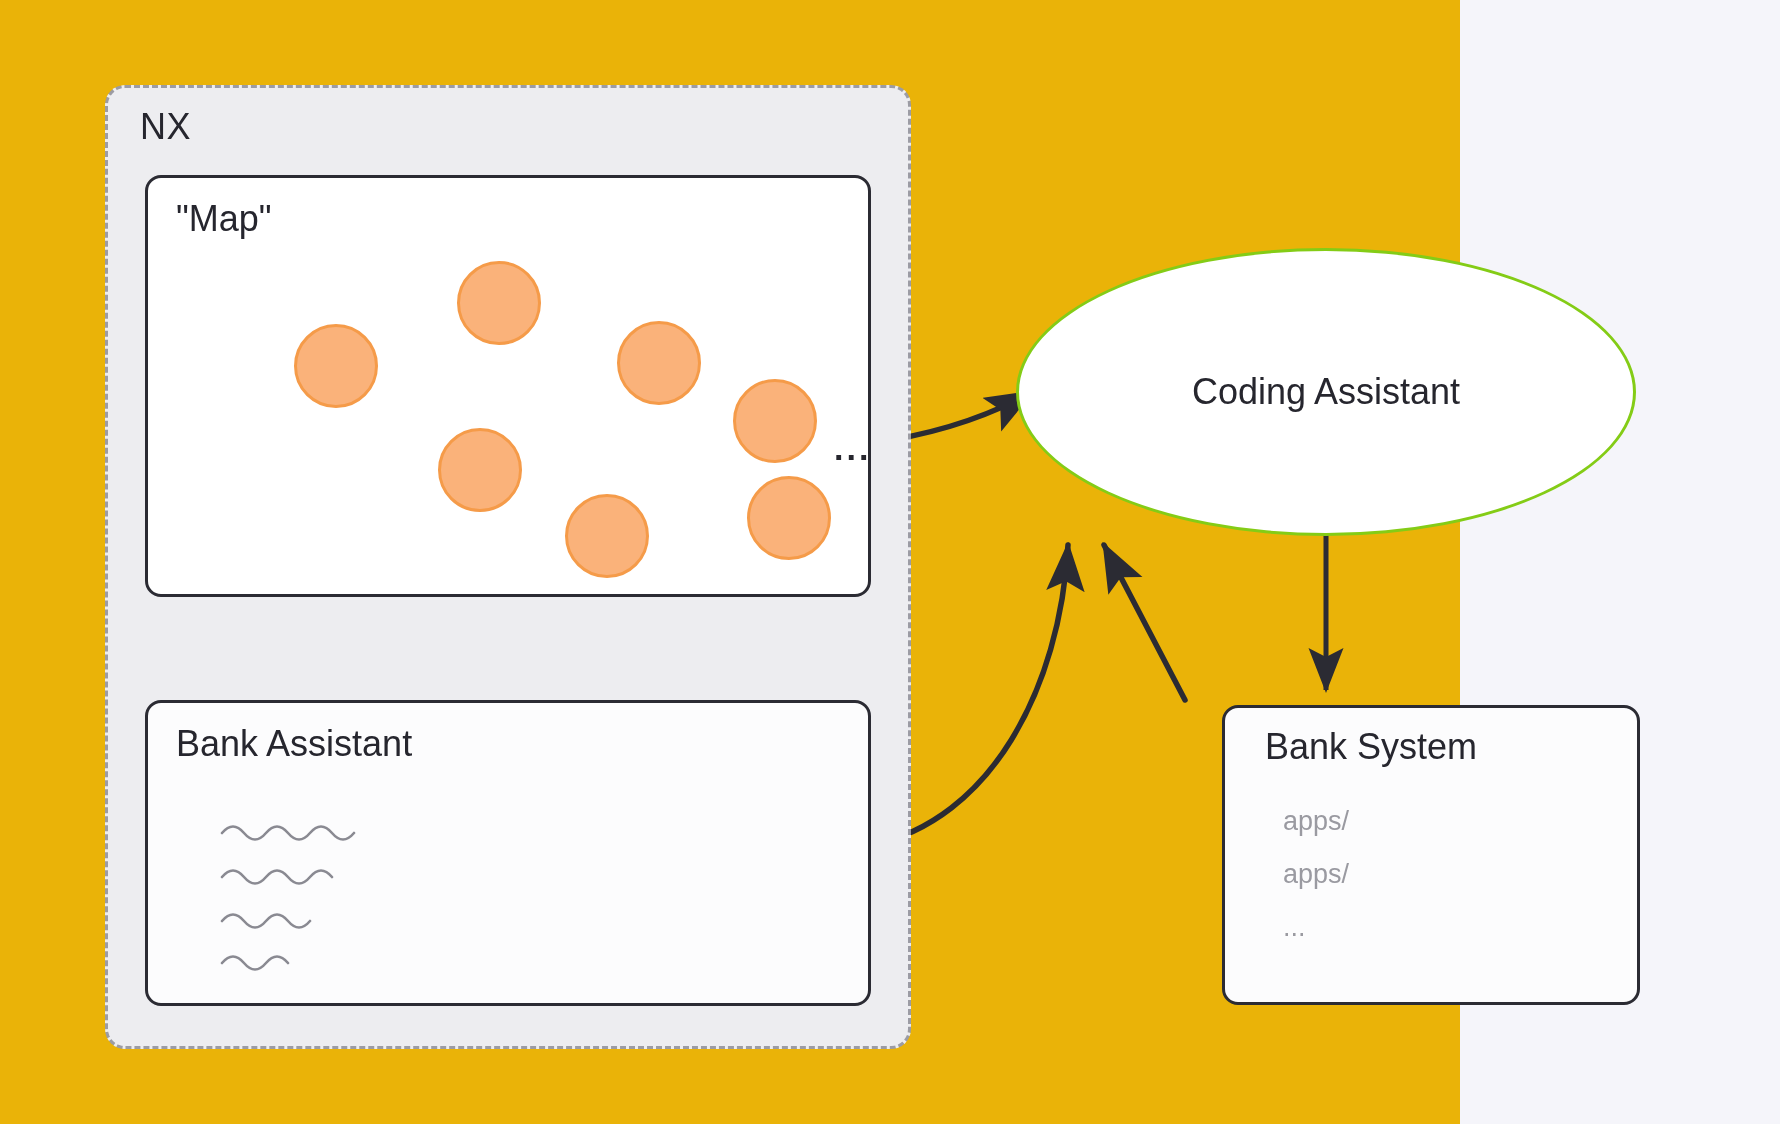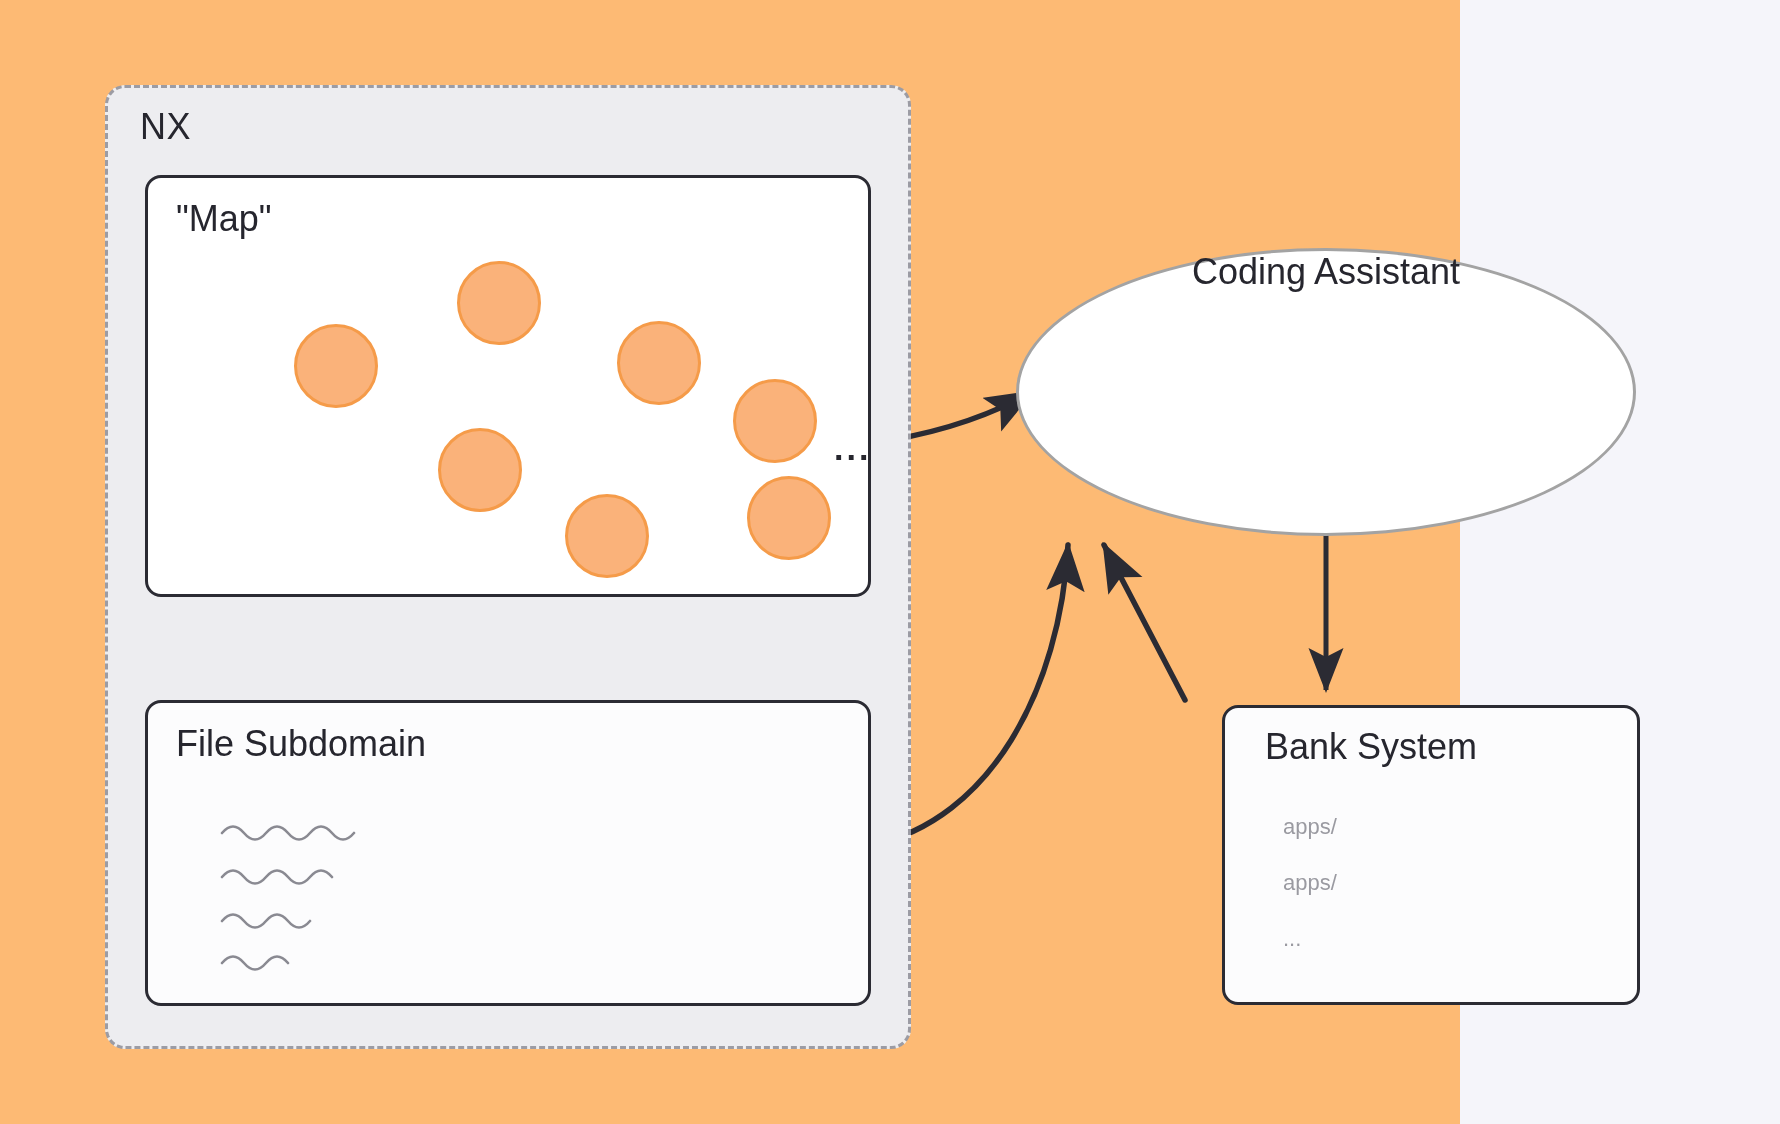--- a/index.html
+++ b/index.html
@@ -10,21 +10,21 @@
   body {
     width: 1780px;
     height: 1124px;
     font-family: "Liberation Sans", sans-serif;
     overflow: hidden;
   }
   #canvas {
     position: relative;
     width: 1460px;
     height: 1124px;
-    background: #fdba74;
+    background: #eab308;
   }
   #edges {
     position: absolute;
     left: 0;
     top: 0;
     width: 1780px;
     height: 1124px;
     pointer-events: none;
   }
 
@@ -99,24 +99,23 @@
   }
   .fs-list {
     position: absolute;
     left: 58px;
     top: 100px;
     display: flex;
     flex-direction: column;
     gap: 26px;
   }
   .fs-item {
-    font-size: 22px;
+    font-size: 27px;
     color: #9a9aa1;
     line-height: 1;
-    margin-top: 8px;
   }
 
   
   .node {
     position: absolute;
     width: 84px;
     height: 84px;
     border-radius: 50%;
     background: #fab27a;
     border: 3px solid #f59b49;
@@ -132,24 +131,25 @@
   }
 
   
   .assistant {
     position: absolute;
     left: 1016px;
     top: 248px;
     width: 620px;
     height: 288px;
     box-sizing: border-box;
-    border: 3px solid #a3a3a3;
+    border: 3px solid #84cc16;
     border-radius: 50%;
     background: #ffffff;
     display: flex;
+    align-items: center;
     justify-content: center;
   }
   .assistant-label {
     font-size: 36px;
     color: #26262e;
   }
 </style>
 </head>
 <body>
 
@@ -196,21 +196,21 @@
     <div class="node" style="left:469px; top:143px;"></div>
     <div class="node" style="left:585px; top:201px;"></div>
     <div class="node" style="left:290px; top:250px;"></div>
     <div class="node" style="left:417px; top:316px;"></div>
     <div class="node" style="left:599px; top:298px;"></div>
 
     <span class="map-ellipsis" style="left:686px; top:253px;">...</span>
   </div>
 
   <div class="card" id="bank-card">
-    <span class="card-title">File Subdomain</span>
+    <span class="card-title">Bank Assistant</span>
 
     <svg style="position:absolute; left:72px; top:112px;" width="260" height="160" viewBox="0 0 260 160" xmlns="http://www.w3.org/2000/svg">
       <g fill="none" stroke="#8a8a92" stroke-width="2.6" stroke-linecap="round">
         <path d="M2,18 q11,-13 22,0 t22,0 t22,0 t22,0 t22,0 t22,0"></path>
         <path d="M2,62 q11,-13 22,0 t22,0 t22,0 t22,0 t22,0"></path>
         <path d="M2,106 q11,-13 22,0 t22,0 t22,0 t22,0"></path>
         <path d="M2,148 q11,-13 22,0 t22,0 t22,0"></path>
       </g>
     </svg>
   </div>

